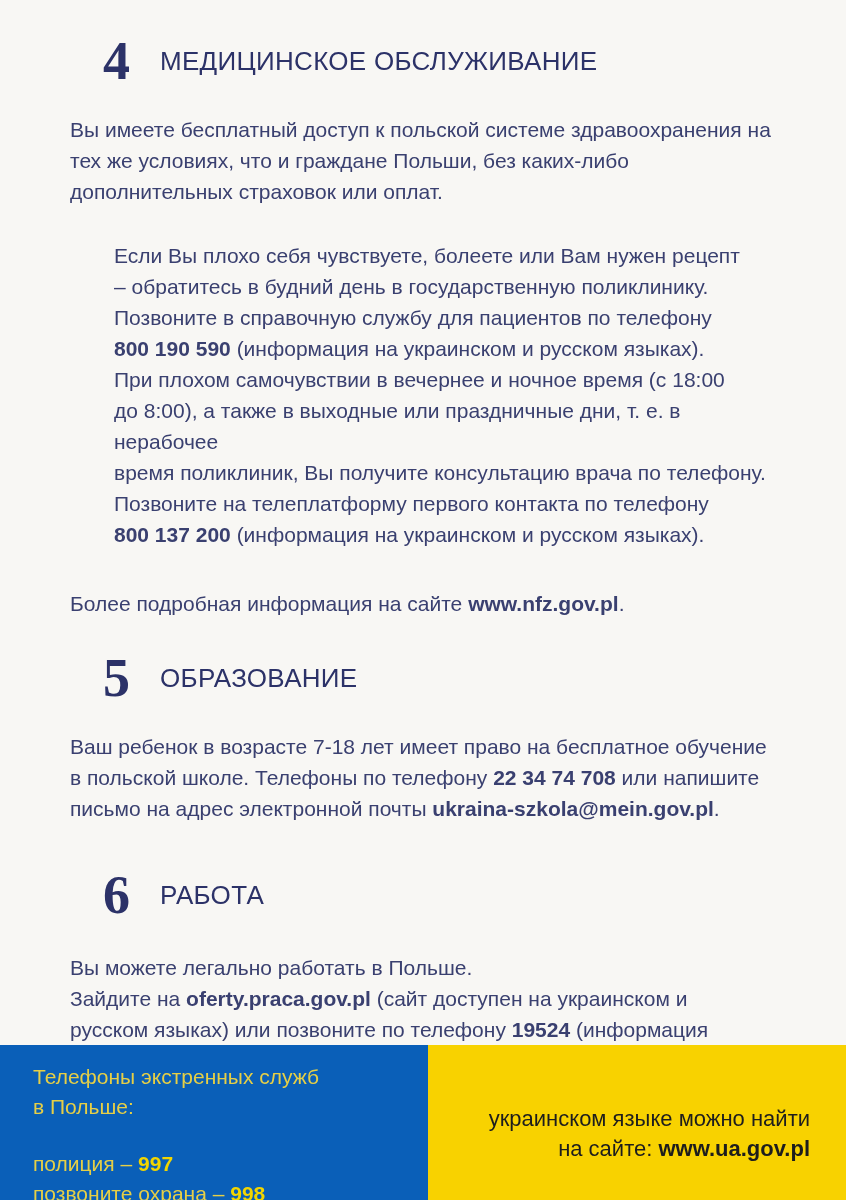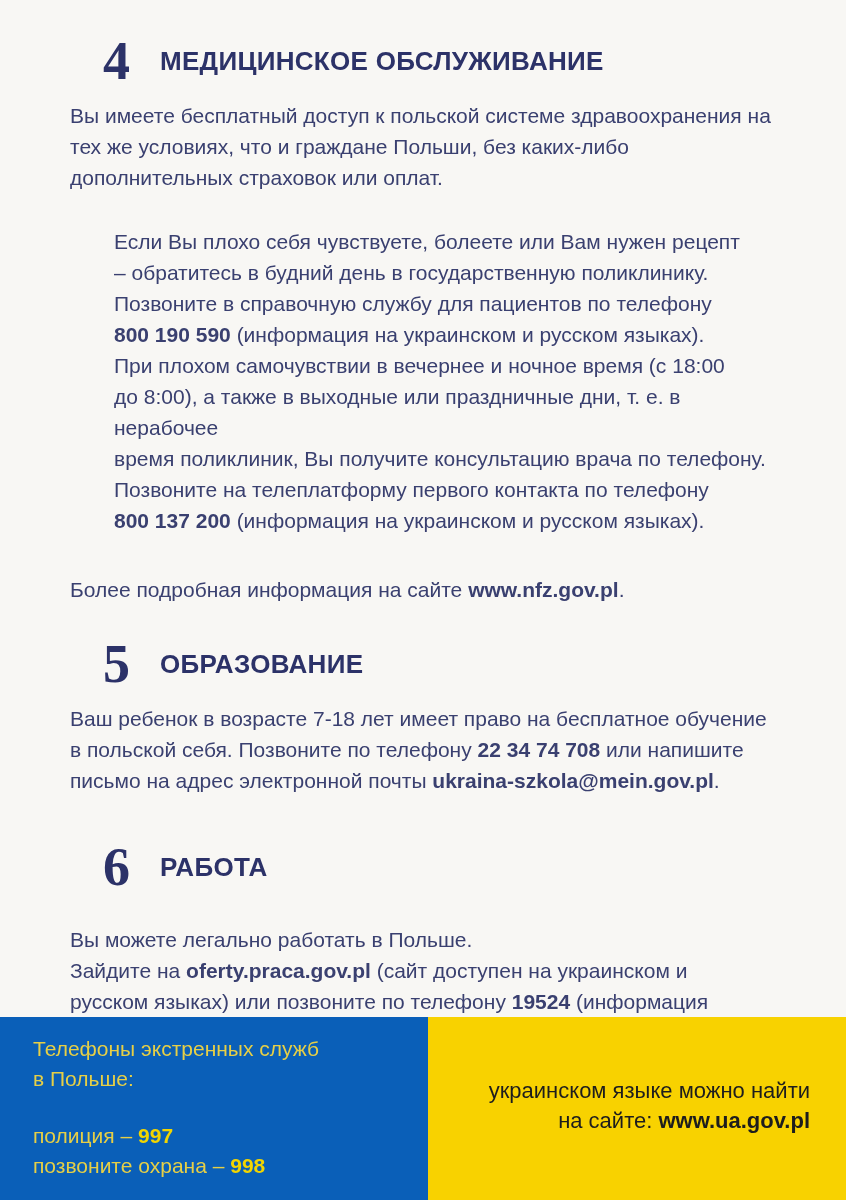--- a/index.html
+++ b/index.html
@@ -28,29 +28,29 @@
   }
   .sec-num {
     font-family: "Liberation Serif", "DejaVu Serif", serif;
     font-weight: bold;
     font-size: 54px;
     line-height: 1;
     color: var(--heading-text, #2c3268);
   }
   .sec-title {
     font-size: 26px;
-    font-weight: bold;
+    font-weight: normal;
     letter-spacing: 0.3px;
     color: var(--heading-text, #2c3268);
   }
   .para {
     font-size: 21px;
     line-height: 31px;
     color: var(--body-text, #3a4070);
-    margin-top: 12px;
+    margin-top: 26px;
   }
   .para.gap  { margin-top: 33px; margin-left: 44px; }
   .para.gap2 { margin-top: 38px; }
   .b { font-weight: bold; }
   .sec-education { margin-top: 32px; }
   .sec-work     { margin-top: 44px; }
   .sec-work .para { margin-top: 30px; }
 
   .band {
     display: flex;
@@ -93,21 +93,21 @@
       <p class="para"><span>Вы имеете бесплатный доступ к польской системе здравоохранения на</span><br><span>тех же условиях, что и граждане Польши, без каких-либо</span><br><span>дополнительных страховок или оплат.</span></p>
       <p class="para gap"><span>Если Вы плохо себя чувствуете, болеете или Вам нужен рецепт</span><br><span>– обратитесь в будний день в государственную поликлинику.</span><br><span>Позвоните в справочную службу для пациентов по телефону</span><br><span class="b">800 190 590</span><span> (информация на украинском и русском языках).</span><br><span>При плохом самочувствии в вечернее и ночное время (с 18:00</span><br><span>до 8:00), а также в выходные или праздничные дни, т. е. в нерабочее</span><br><span>время поликлиник, Вы получите консультацию врача по телефону.</span><br><span>Позвоните на телеплатформу первого контакта по телефону</span><br><span class="b">800 137 200</span><span> (информация на украинском и русском языках).</span></p>
       <p class="para gap2"><span>Более подробная информация на сайте </span><span class="b">www.nfz.gov.pl</span><span>.</span></p>
     </section>
 
     <section class="sec sec-education">
       <header class="sec-head">
         <span class="sec-num">5</span>
         <h2 class="sec-title">ОБРАЗОВАНИЕ</h2>
       </header>
-      <p class="para"><span>Ваш ребенок в возрасте 7-18 лет имеет право на бесплатное обучение</span><br><span>в польской себя. Позвоните по телефону </span><span class="b">22 34 74 708</span><span> или напишите</span><br><span>письмо на адрес электронной почты </span><span class="b">ukraina-szkola@mein.gov.pl</span><span>.</span></p>
+      <p class="para"><span>Ваш ребенок в возрасте 7-18 лет имеет право на бесплатное обучение</span><br><span>в польской школе. Телефоны по телефону </span><span class="b">22 34 74 708</span><span> или напишите</span><br><span>письмо на адрес электронной почты </span><span class="b">ukraina-szkola@mein.gov.pl</span><span>.</span></p>
     </section>
 
     <section class="sec sec-work">
       <header class="sec-head">
         <span class="sec-num">6</span>
         <h2 class="sec-title">РАБОТА</h2>
       </header>
       <p class="para"><span>Вы можете легально работать в Польше.</span><br><span>Зайдите на </span><span class="b">oferty.praca.gov.pl</span><span> (сайт доступен на украинском и</span><br><span>русском языках) или позвоните по телефону </span><span class="b">19524</span><span> (информация</span><br></p>
     </section>
 

